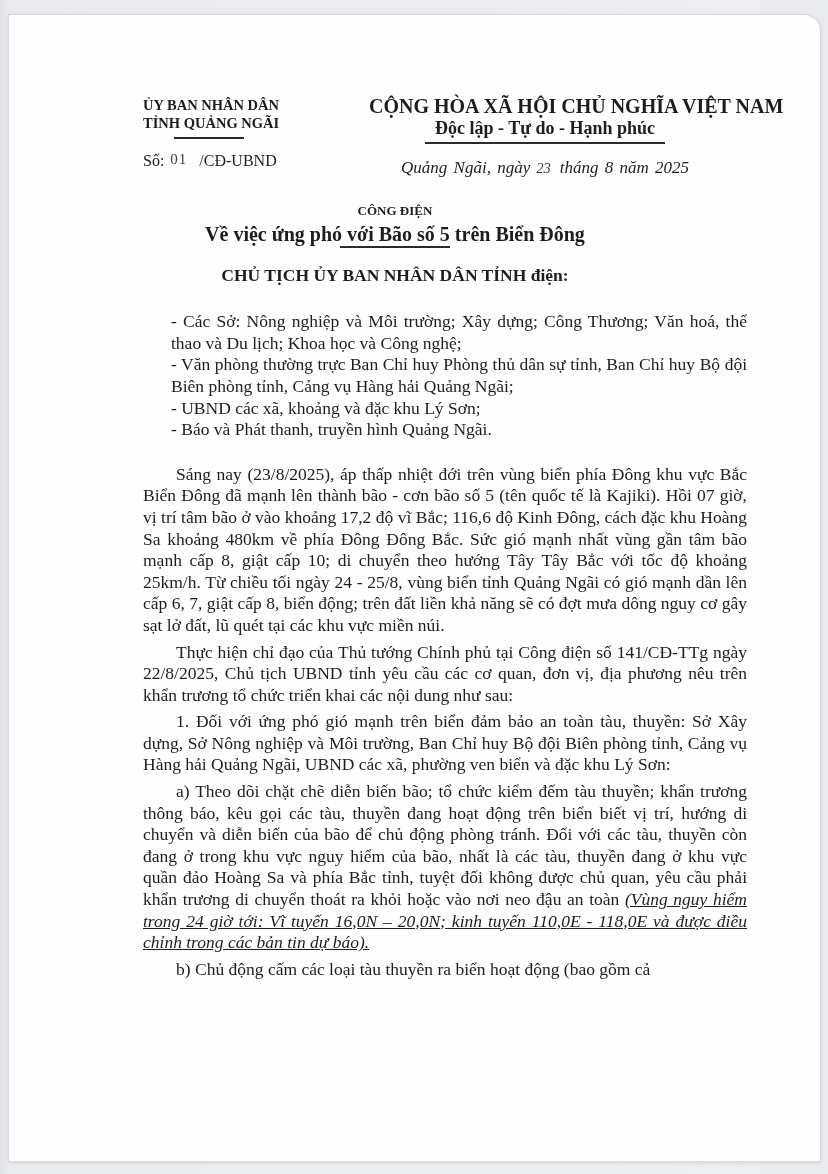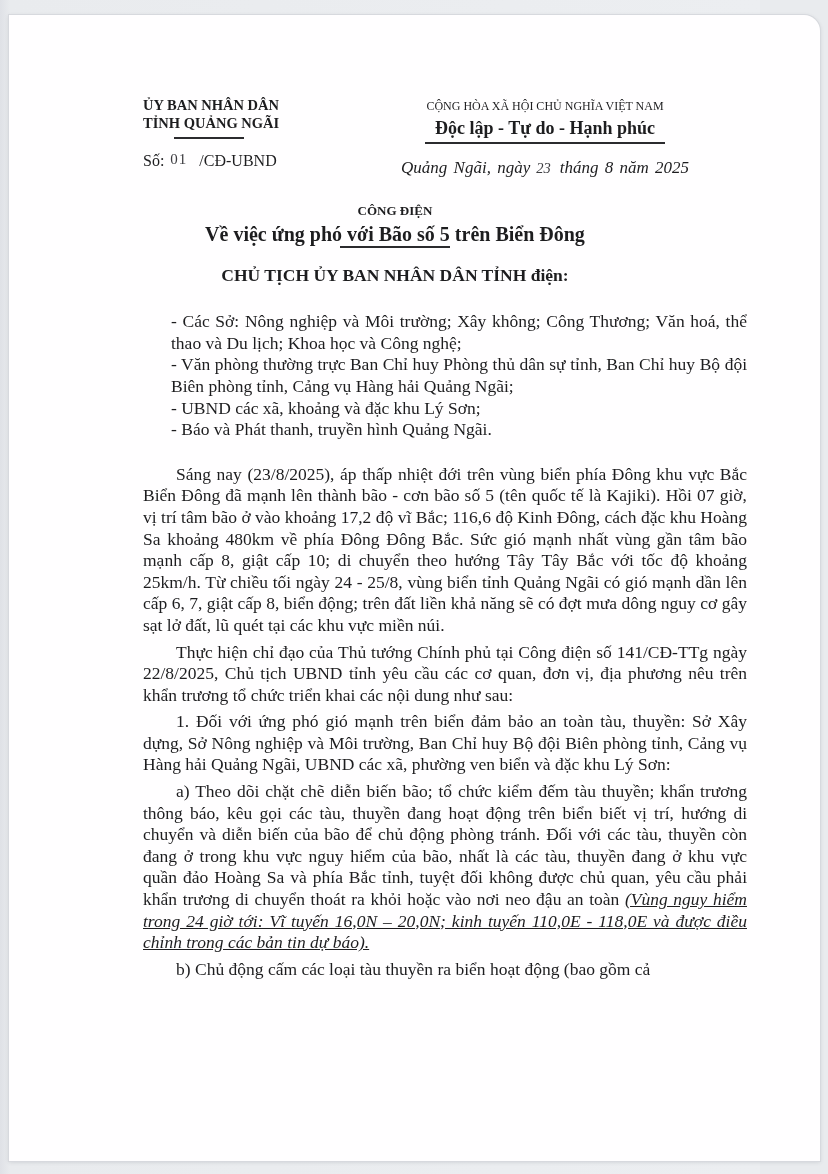--- a/index.html
+++ b/index.html
@@ -44,21 +44,21 @@
     font-weight: bold;
     font-size: 14.5px;
     line-height: 17.5px;
     white-space: nowrap;
   }
   .h-right {
     width: 352px;
     margin-left: 94px;
     text-align: center;
   }
-  .national-title { font-weight: normal; font-size: 12px; line-height: 19px; white-space: nowrap; }
+  .national-title { font-weight: bold; font-size: 20px; line-height: 19px; white-space: nowrap; }
   .motto { font-weight: bold; font-size: 18px; line-height: 22px; margin-top: 1px; white-space: nowrap; }
   .rule { background: #2b2b2e; height: 2px; }
   .rule-left  { width: 70px;  margin: 5px auto 0; }
   .rule-right { width: 240px; margin: 3px auto 0; }
   .doc-number {
     font-weight: normal;
     font-size: 16px;
     margin-top: 13px;
     white-space: nowrap;
   }
@@ -132,21 +132,21 @@
       </div>
 
       <div class="title-block">
         <div class="doc-type">CÔNG ĐIỆN</div>
         <div class="subject">Về việc ứng phó với Bão số 5 trên Biển Đông</div>
         <div class="rule rule-subject"></div>
         <div class="sender-line">CHỦ TỊCH ỦY BAN NHÂN DÂN TỈNH điện:</div>
       </div>
 
       <div class="recipients">
-        <p>- Các Sở: Nông nghiệp và Môi trường; Xây không; Công Thương; Văn hoá, thể thao và Du lịch; Khoa học và Công nghệ;</p>
+        <p>- Các Sở: Nông nghiệp và Môi trường; Xây dựng; Công Thương; Văn hoá, thể thao và Du lịch; Khoa học và Công nghệ;</p>
         <p>- Văn phòng thường trực Ban Chỉ huy Phòng thủ dân sự tỉnh, Ban Chỉ huy Bộ đội Biên phòng tỉnh, Cảng vụ Hàng hải Quảng Ngãi;</p>
         <p>- UBND các xã, khoảng và đặc khu Lý Sơn;</p>
         <p>- Báo và Phát thanh, truyền hình Quảng Ngãi.</p>
       </div>
 
       <p class="para p-first">Sáng nay (23/8/2025), áp thấp nhiệt đới trên vùng biển phía Đông khu vực Bắc Biển Đông đã mạnh lên thành bão - cơn bão số 5 (tên quốc tế là Kajiki). Hồi 07 giờ, vị trí tâm bão ở vào khoảng 17,2 độ vĩ Bắc; 116,6 độ Kinh Đông, cách đặc khu Hoàng Sa khoảng 480km về phía Đông Đông Bắc. Sức gió mạnh nhất vùng gần tâm bão mạnh cấp 8, giật cấp 10; di chuyển theo hướng Tây Tây Bắc với tốc độ khoảng 25km/h. Từ chiều tối ngày 24 - 25/8, vùng biển tỉnh Quảng Ngãi có gió mạnh dần lên cấp 6, 7, giật cấp 8, biển động; trên đất liền khả năng sẽ có đợt mưa dông nguy cơ gây sạt lở đất, lũ quét tại các khu vực miền núi.</p>
 
       <p class="para">Thực hiện chỉ đạo của Thủ tướng Chính phủ tại Công điện số 141/CĐ-TTg ngày 22/8/2025, Chủ tịch UBND tỉnh yêu cầu các cơ quan, đơn vị, địa phương nêu trên khẩn trương tổ chức triển khai các nội dung như sau:</p>
 
       <p class="para">1. Đối với ứng phó gió mạnh trên biển đảm bảo an toàn tàu, thuyền: Sở Xây dựng, Sở Nông nghiệp và Môi trường, Ban Chỉ huy Bộ đội Biên phòng tỉnh, Cảng vụ Hàng hải Quảng Ngãi, UBND các xã, phường ven biển và đặc khu Lý Sơn:</p>

